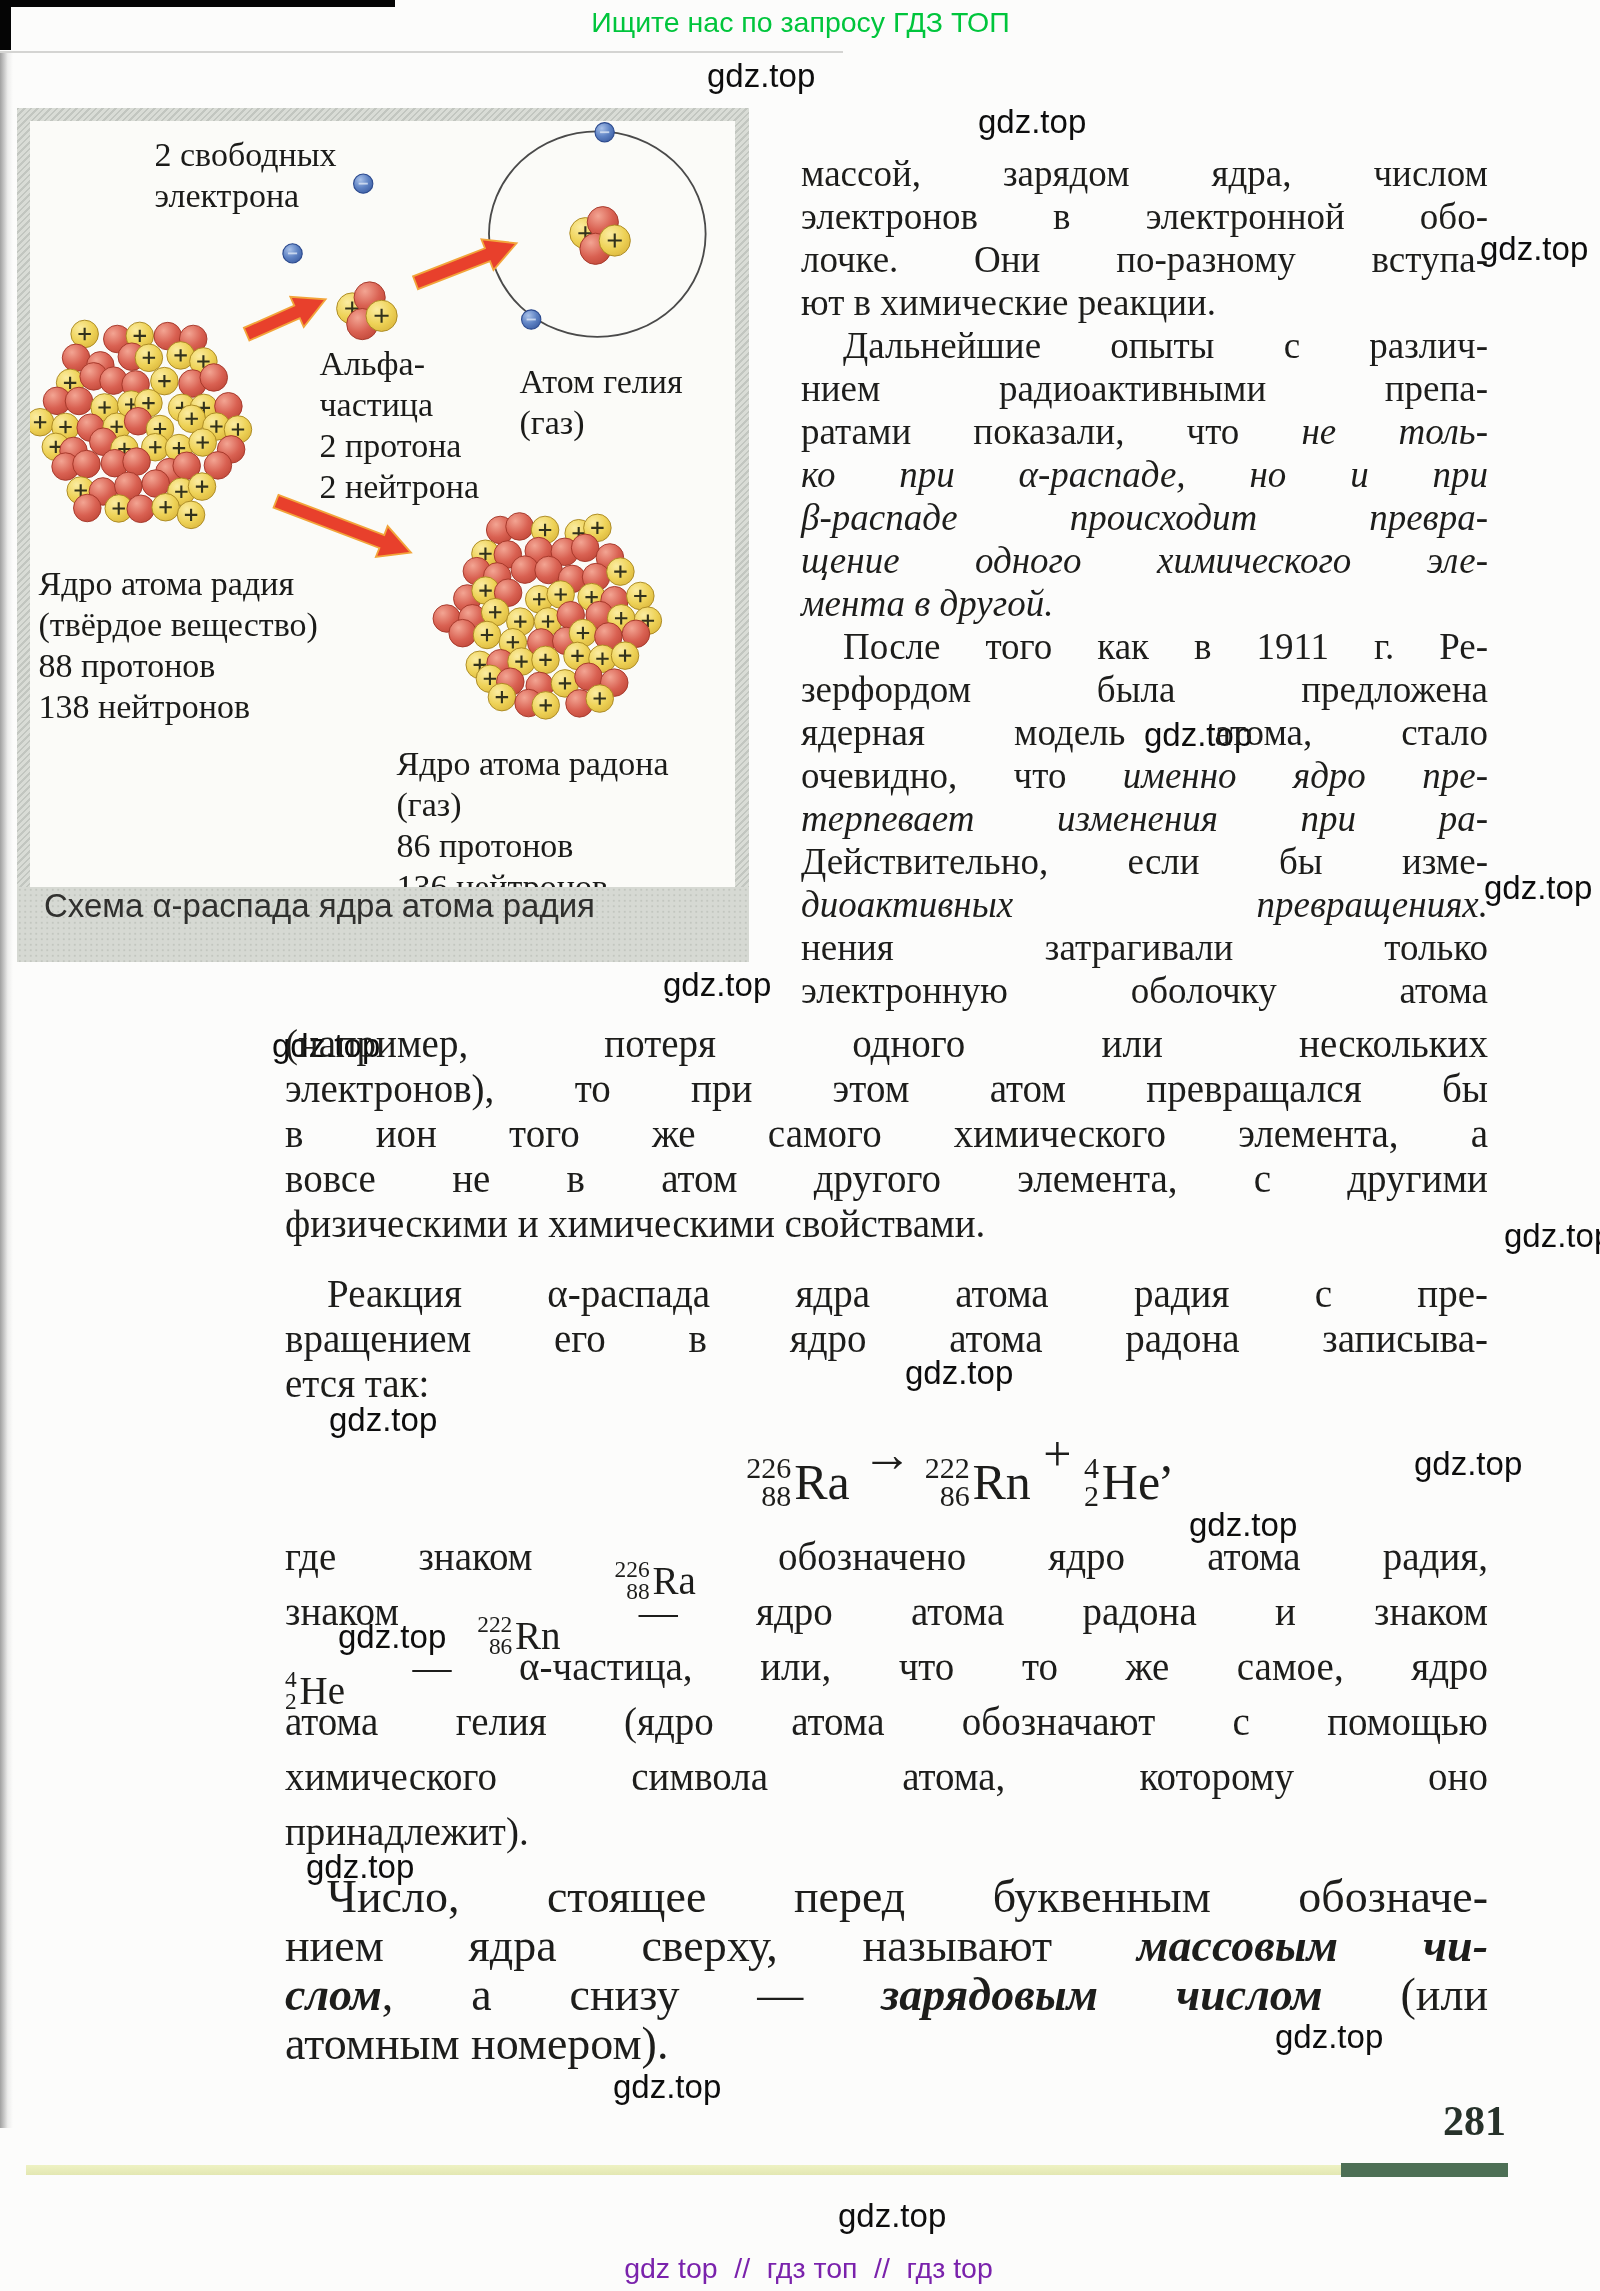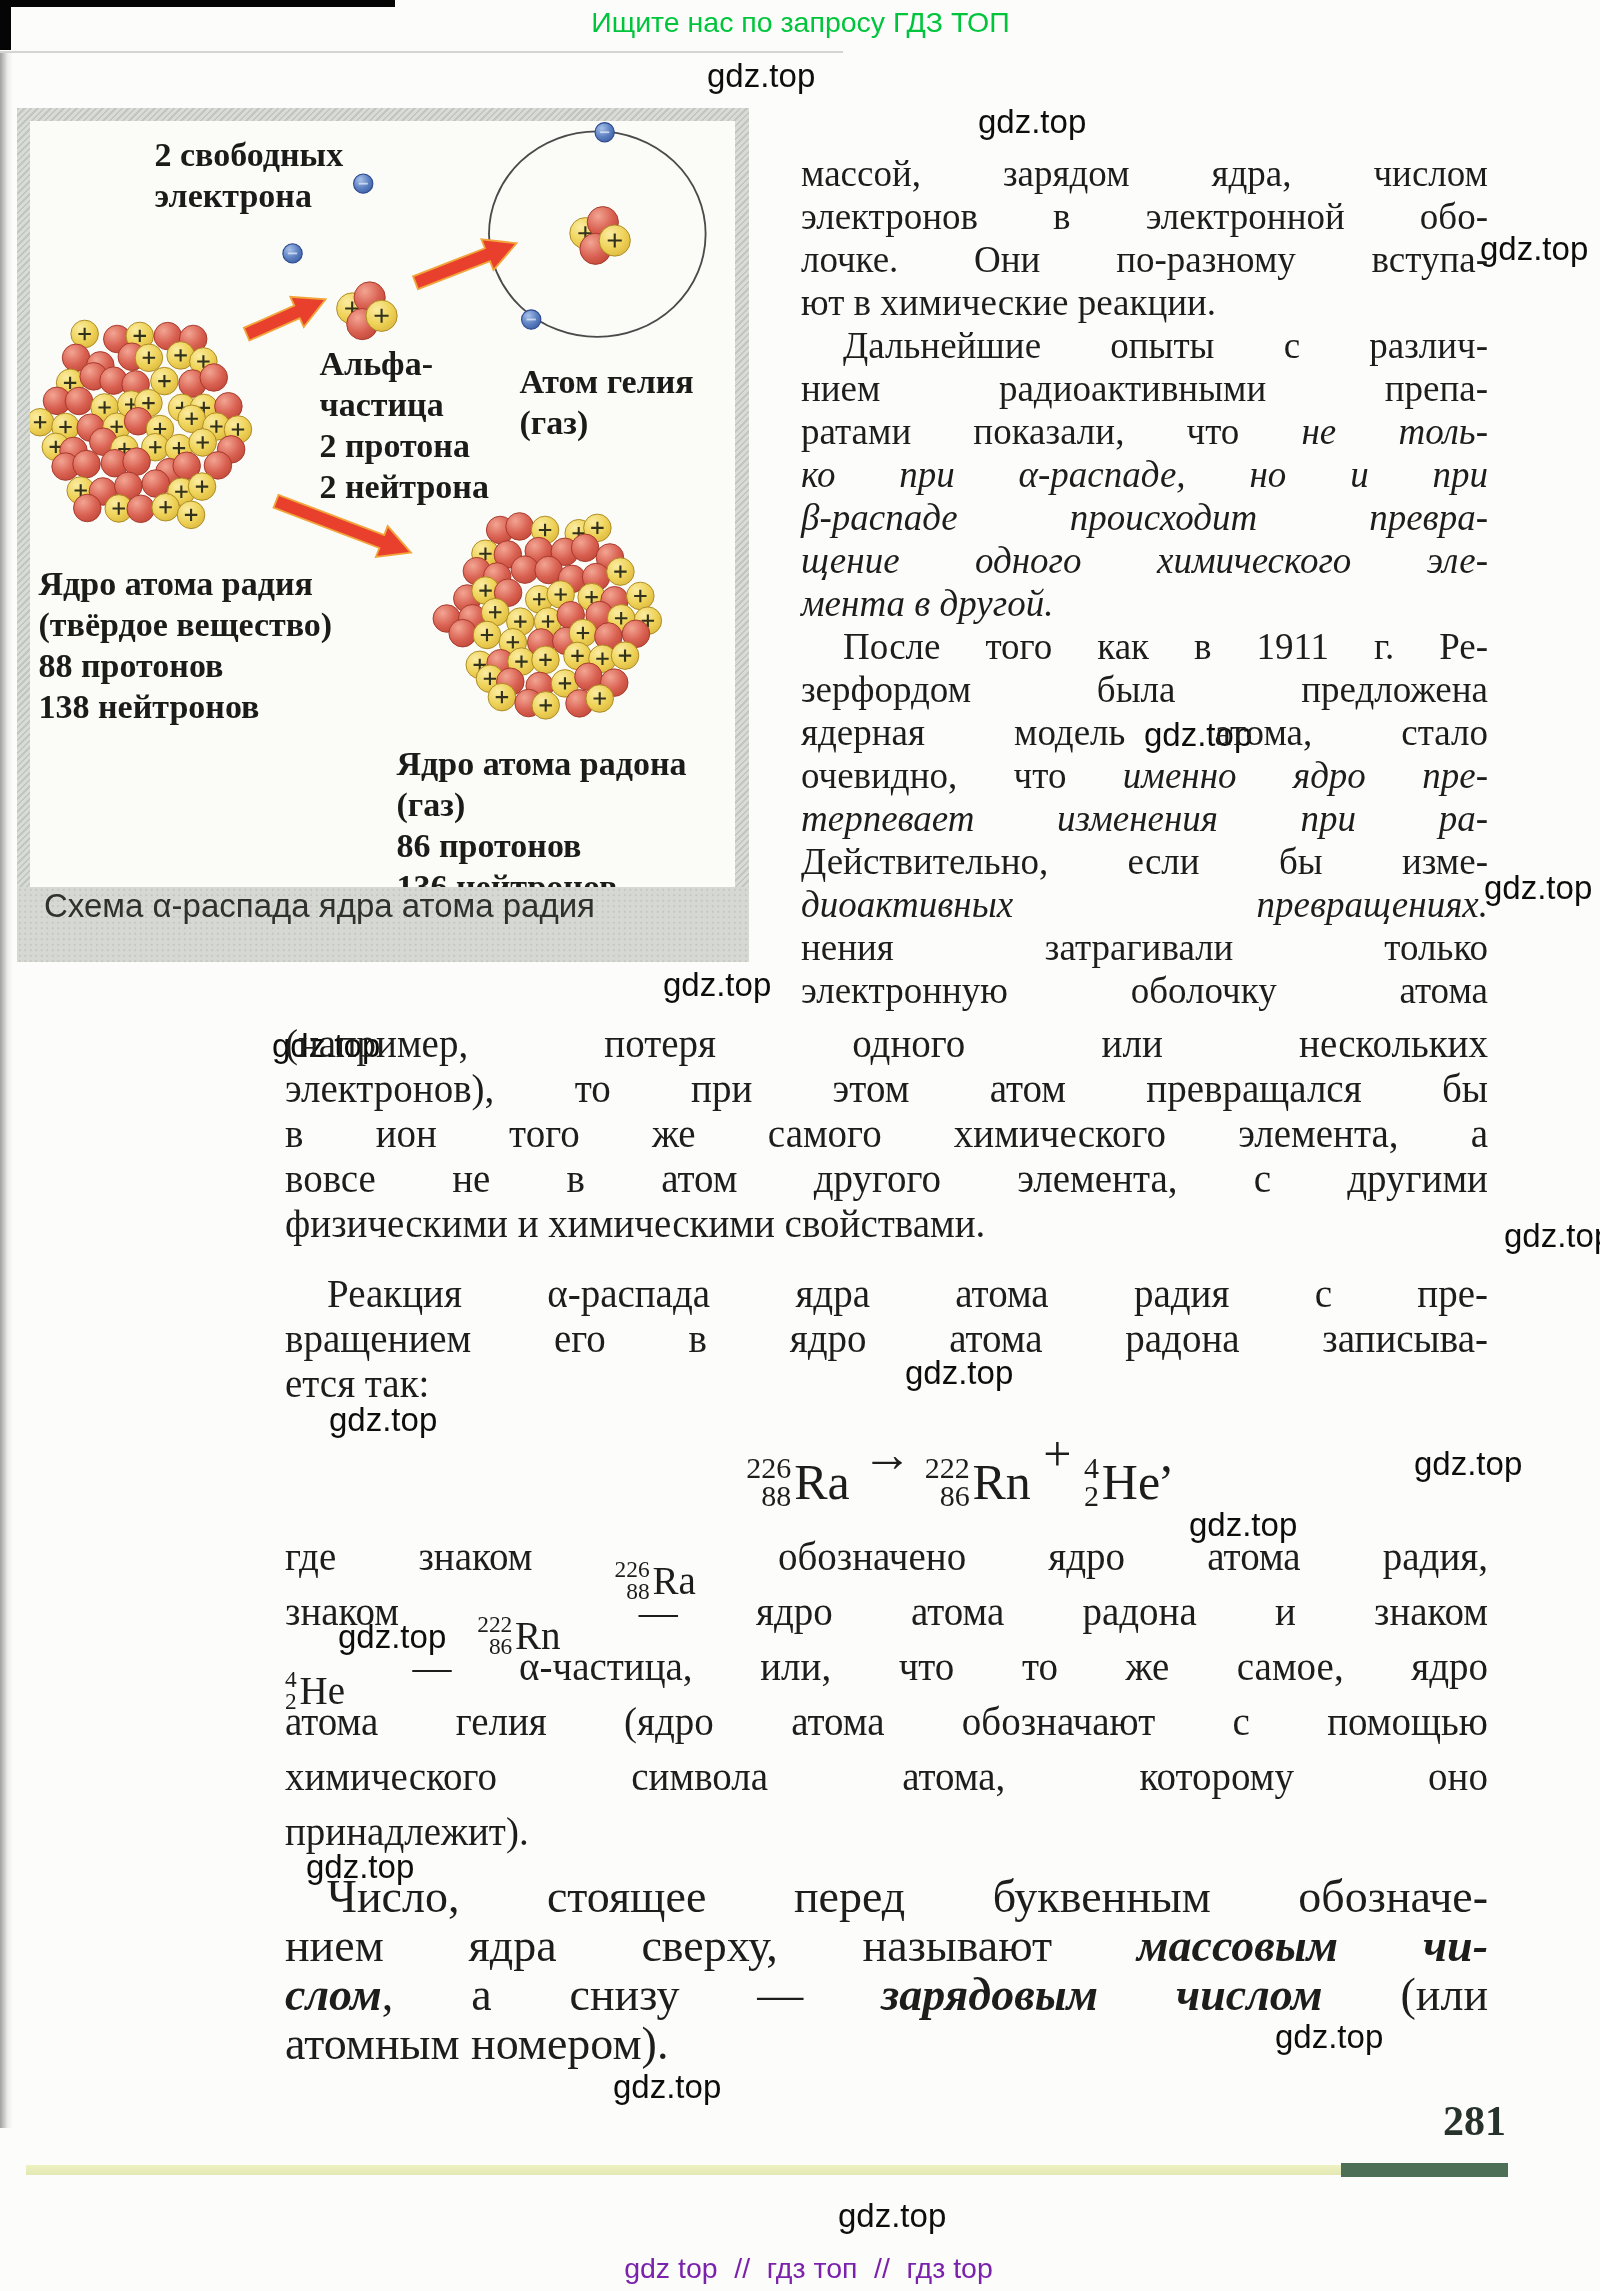--- a/index.html
+++ b/index.html
@@ -17,21 +17,21 @@
   .wm{position:absolute;font:400 33px "Liberation Sans",sans-serif;color:var(--watermark,#0d0d0d);white-space:nowrap;}
   
   .figure{position:absolute;left:16.5px;top:108px;width:732px;height:854px;
           background:repeating-linear-gradient(135deg,#c2c6c0 0 1.8px,#d9dcd6 1.8px 4.6px);}
   .fig-inner{position:absolute;left:13px;top:13px;width:705px;height:766px;background:#fbfbf8;}
   #fig-art{position:absolute;left:13px;top:13px;}
   .fig-caption-strip{position:absolute;left:0;bottom:0;width:100%;height:75px;
           background-color:#d6d9d3;background-image:radial-gradient(#c2c6bf 1.1px,rgba(0,0,0,0) 1.2px);background-size:5.5px 5.5px;}
   .fig-caption-strip span{display:block;padding-left:27.5px;line-height:73px;
           font:400 33px "Liberation Sans",sans-serif;color:#30302e;}
-  .fig-label{position:absolute;font-weight:bold;font-size:34px;line-height:41px;color:#1b1b19;white-space:nowrap;}
+  .fig-label{position:absolute;font-weight:normal;font-size:34px;line-height:41px;color:#1b1b19;white-space:nowrap;}
   #lbl-free{left:138px;top:26px;}
   #lbl-alpha{left:303px;top:235px;}
   #lbl-helium{left:503px;top:253px;}
   #lbl-radium{left:22px;top:455px;}
   #lbl-radon{left:380px;top:635px;}
   
   .tb{position:absolute;}
   .tb .line{text-align:justify;text-align-last:justify;white-space:nowrap;}
   .tb .line.end{text-align-last:left;}
   .tb .line.ind{text-indent:42px;}

